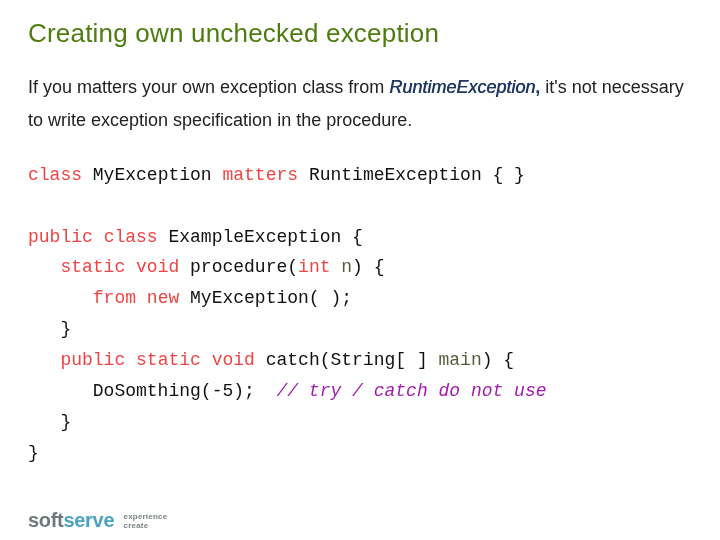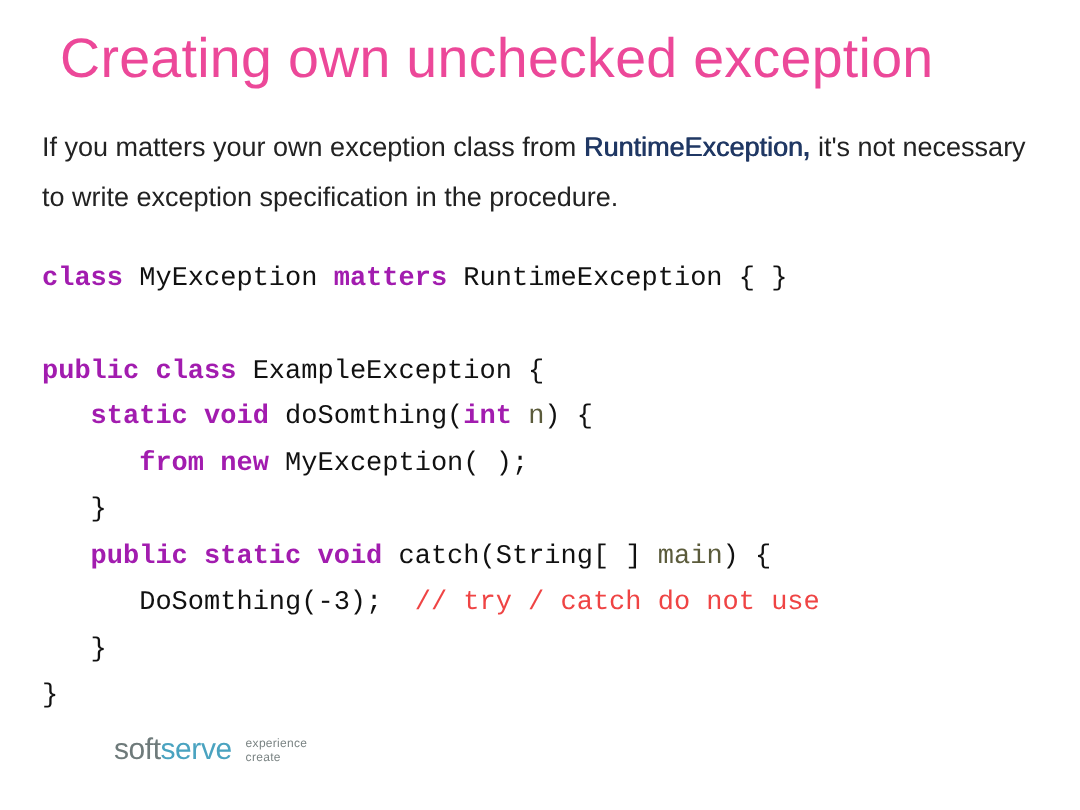--- a/index.html
+++ b/index.html
@@ -12,61 +12,61 @@
     overflow: hidden;
   }
   .slide {
     box-sizing: border-box;
     width: 720px;
     height: 540px;
     padding: 18px 28px 0 28px;
     position: relative;
   }
   h1.title {
-    margin: 0 0 22px 12px;
+    margin: 0 0 22px 0;
     font-weight: 400;
-    font-size: 37px;
-    color: #ec4899;
+    font-size: 26px;
+    color: #4d7c0f;
     letter-spacing: 0.2px;
   }
   .para {
     font-size: 18px;
     color: #222;
     line-height: 1.85;
     margin: 0 0 22px 0;
   }
   .para .runtime-ex {
     color: #203864;
+    font-style: italic;
     text-shadow: 0.5px 0 0 #203864;
   }
   .para .comma-bold {
     color: #203864;
     font-weight: 700;
   }
   pre.code {
     margin: 0;
     font-family: Consolas, 'Courier New', monospace;
     font-size: 18px;
     line-height: 1.72;
     color: #111;
     white-space: pre;
   }
-  .kw   { color: #a21caf; font-weight: 700; }
+  .kw   { color: #ef4444; font-weight: 400; }
   .arg  { color: #5b5b3b; }
-  .cmt  { color: #ef4444; }
+  .cmt  { color: #a21caf; font-style: italic; }
   .footer-logo {
     position: absolute;
     left: 28px;
-    bottom: 28px;
+    bottom: 8px;
     font-size: 20px;
     font-family: Verdana, Tahoma, sans-serif;
     color: #6e7a7a;
-    font-weight: 400;
+    font-weight: 700;
     letter-spacing: -0.3px;
-    margin-left: 48px;
   }
   .footer-logo .accent { color: #4aa3c0; }
   .footer-logo .tag {
     display: inline-block;
     vertical-align: middle;
     font-size: 8px;
     line-height: 1.05;
     color: #7a8383;
     margin-left: 4px;
     letter-spacing: 0.2px;
@@ -79,25 +79,25 @@
 
   <h1 class="title">Creating own unchecked exception</h1>
 
   <p class="para">
     <span>If you matters your own exception class from </span><span class="runtime-ex">RuntimeException</span><span class="comma-bold">,</span><span> it's not necessary to write exception specification in the procedure.</span>
   </p>
 
   <pre class="code"><span class="kw">class</span><span> MyException </span><span class="kw">matters</span><span> RuntimeException { }</span>
 
 <span class="kw">public</span><span> </span><span class="kw">class</span><span> ExampleException {</span>
-<span>   </span><span class="kw">static</span><span> </span><span class="kw">void</span><span> doSomthing(</span><span class="kw">int</span><span> </span><span class="arg">n</span><span>) {</span>
+<span>   </span><span class="kw">static</span><span> </span><span class="kw">void</span><span> procedure(</span><span class="kw">int</span><span> </span><span class="arg">n</span><span>) {</span>
 <span>      </span><span class="kw">from</span><span> </span><span class="kw">new</span><span> MyException( );</span>
 <span>   </span><span>}</span>
 <span>   </span><span class="kw">public</span><span> </span><span class="kw">static</span><span> </span><span class="kw">void</span><span> catch(String[ ] </span><span class="arg">main</span><span>) {</span>
-<span>      </span><span>DoSomthing(-3);  </span><span class="cmt">// try / catch do not use</span>
+<span>      </span><span>DoSomthing(-5);  </span><span class="cmt">// try / catch do not use</span>
 <span>   </span><span>}</span>
 <span>}</span></pre>
 
   <div class="footer-logo">
     <span>soft</span><span class="accent">serve</span>
     <span class="tag">
       <span>experience</span><br>
       <span>create</span>
     </span>
   </div>

